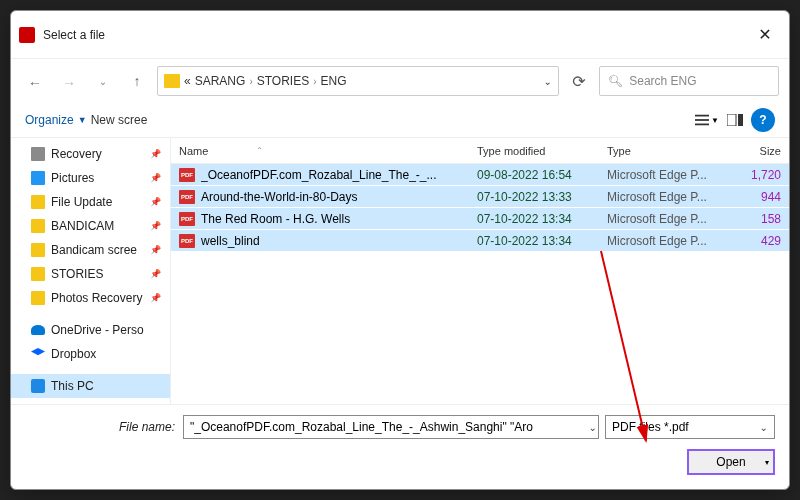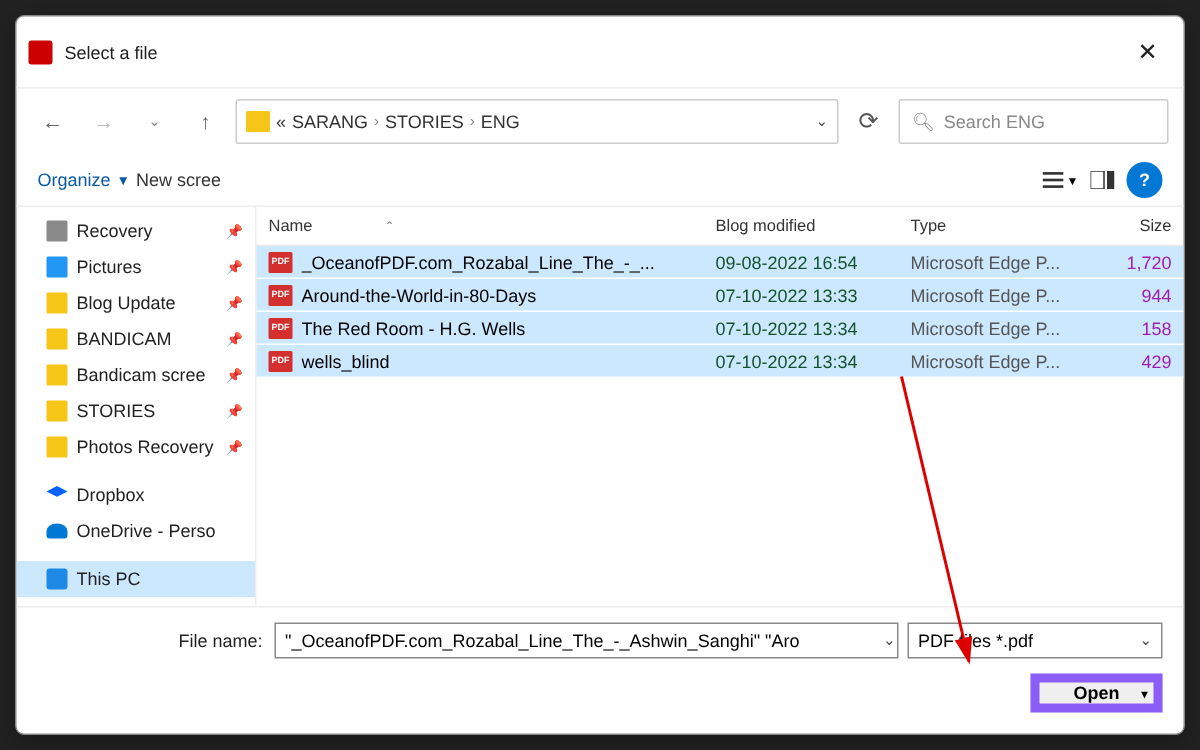--- a/index.html
+++ b/index.html
@@ -43,26 +43,26 @@
   .col-type { width: 130px; }
   .col-size { width: 52px; text-align: right; padding-right: 8px; }
   .row { height: 22px; display: flex; align-items: center; padding-left: 8px; background: #cce8ff; border-bottom: 1px solid #fff; }
   .row .pdf-ic { width: 16px; height: 14px; background: #d32f2f; border-radius: 1px; margin-right: 6px; display: flex; align-items: center; justify-content: center; color: #fff; font-size: 6px; font-weight: bold; }
   .row .rname { flex: 1; white-space: nowrap; overflow: hidden; text-overflow: ellipsis; color: #000; }
   .row .rdate { width: 130px; color: #14532d; }
   .row .rtype { width: 130px; color: #555; white-space: nowrap; overflow: hidden; text-overflow: ellipsis; }
   .row .rsize { width: 52px; text-align: right; color: #a21caf; padding-right: 8px; }
   .footer { border-top: 1px solid #eee; padding: 10px 14px 14px; font-size: 12px; }
   .fname-row { display: flex; align-items: center; gap: 8px; margin-bottom: 10px; }
-  .fname-row .lbl { width: 150px; text-align: right; color: #222; }
+  .fname-row .lbl { width: 150px; text-align: right; color: #222; font-style: italic; }
   .fname-input { flex: 1; height: 24px; border: 1px solid #888; padding: 0 6px; font-size: 12px; }
   .filter { width: 170px; height: 24px; border: 1px solid #888; padding: 0 6px; display: flex; align-items: center; justify-content: space-between; }
   .btn-row { display: flex; justify-content: flex-end; gap: 10px; }
   .btn { width: 88px; height: 26px; border: 1px solid #888; background: #efefef; display: flex; align-items: center; justify-content: center; font-size: 12px; position: relative; }
-  .btn.open-hi { border: 6px solid #8b5cf6; font-weight: bold; }
+  .btn.open-hi { border: 2px solid #8b5cf6; }
   .arrow-annot { position: absolute; pointer-events: none; }
   .drop-chev { font-size: 10px; color: #444; }
   .sort-ind { font-size: 8px; color: #888; margin-left: 40px; }
 </style>
 </head>
 <body>
 
 <div class="dialog">
 
   <div class="titlebar">
@@ -125,21 +125,21 @@
           <span>Recovery</span>
           <span class="pin">📌</span>
         </div>
         <div class="side-item">
           <span class="ic pictures"></span>
           <span>Pictures</span>
           <span class="pin">📌</span>
         </div>
         <div class="side-item">
           <span class="ic folder"></span>
-          <span>Blog Update</span>
+          <span>File Update</span>
           <span class="pin">📌</span>
         </div>
         <div class="side-item">
           <span class="ic folder"></span>
           <span>BANDICAM</span>
           <span class="pin">📌</span>
         </div>
         <div class="side-item">
           <span class="ic folder"></span>
           <span>Bandicam scree</span>
@@ -149,41 +149,41 @@
           <span class="ic folder"></span>
           <span>STORIES</span>
           <span class="pin">📌</span>
         </div>
         <div class="side-item">
           <span class="ic folder"></span>
           <span>Photos Recovery</span>
           <span class="pin">📌</span>
         </div>
         <div class="side-blank"></div>
+        <div class="side-item">
+          <span class="ic onedrive"></span>
+          <span>OneDrive - Perso</span>
+        </div>
         <div class="side-item">
           <span class="ic dropbox"></span>
           <span>Dropbox</span>
-        </div>
-        <div class="side-item">
-          <span class="ic onedrive"></span>
-          <span>OneDrive - Perso</span>
         </div>
         <div class="side-blank"></div>
         <div class="side-item active">
           <span class="ic thispc"></span>
           <span>This PC</span>
         </div>
       </div>
     <div class="filelist">
       <div class="cols">
         <div class="col-name">
           <span>Name</span>
           <span class="sort-ind">⌃</span>
         </div>
-        <div class="col-date">Blog modified</div>
+        <div class="col-date">Type modified</div>
         <div class="col-type">Type</div>
         <div class="col-size">Size</div>
       </div>
       <div id="rows">
           <div class="row">
             <span class="pdf-ic">PDF</span>
             <span class="rname">_OceanofPDF.com_Rozabal_Line_The_-_...</span>
             <span class="rdate">09-08-2022 16:54</span>
             <span class="rtype">Microsoft Edge P...</span>
             <span class="rsize">1,720</span>

